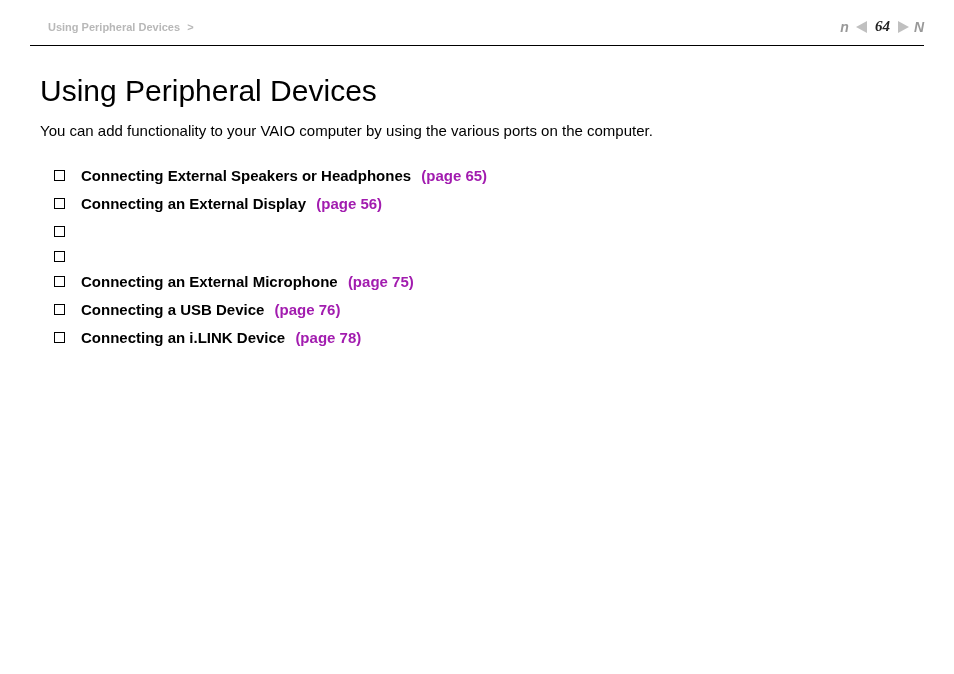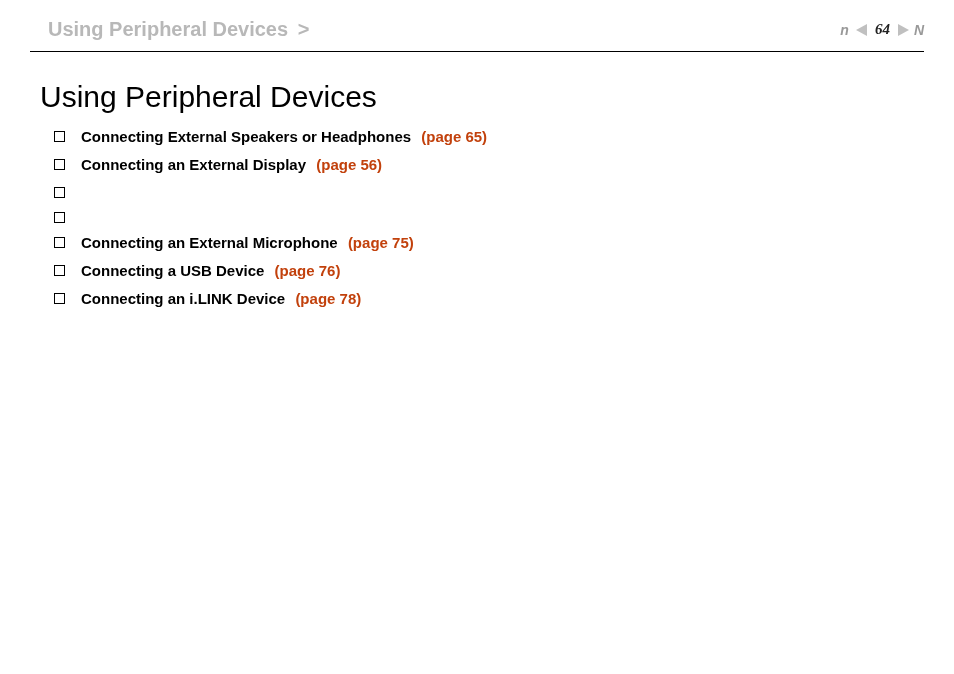--- a/index.html
+++ b/index.html
@@ -16,21 +16,21 @@
     }
     .header {
       display: flex;
       justify-content: space-between;
       align-items: center;
       padding: 18px 30px 6px 48px;
     }
     .breadcrumb {
       color: #b8b8b8;
       font-weight: bold;
-      font-size: 20px;
+      font-size: 11px;
     }
     .breadcrumb .chevron {
       margin-left: 4px;
     }
     .page-nav {
       display: flex;
       align-items: center;
       gap: 6px;
     }
     .page-nav .arrow-left,
@@ -87,21 +87,21 @@
       border: 1.5px solid #000;
       margin-right: 16px;
       margin-top: 3px;
       flex-shrink: 0;
       position: relative;
     }
     .toc-title {
       margin-right: 4px;
     }
     .page-ref {
-      color: #c2410c;
+      color: #a21caf;
       margin-left: 2px;
     }
     .nN {
       font-weight: bold;
       font-style: italic;
       font-size: 14px;
       color: #999;
       margin-left: -2px;
     }
   </style>
@@ -127,20 +127,21 @@
       </svg>
     </span>
     <span class="nN">N</span>
   </div>
 </div>
 
 <div class="divider"></div>
 
 <div class="content">
   <h1 class="page-title">Using Peripheral Devices</h1>
+  <p class="intro">You can add functionality to your VAIO computer by using the various ports on the computer.</p>
   <ul class="toc-list">
     <li>
       <span class="bullet"></span>
       <span>
         <span class="toc-title">Connecting External Speakers or Headphones</span>
         <span class="page-ref">(page 65)</span>
       </span>
     </li>
     <li>
       <span class="bullet"></span>

